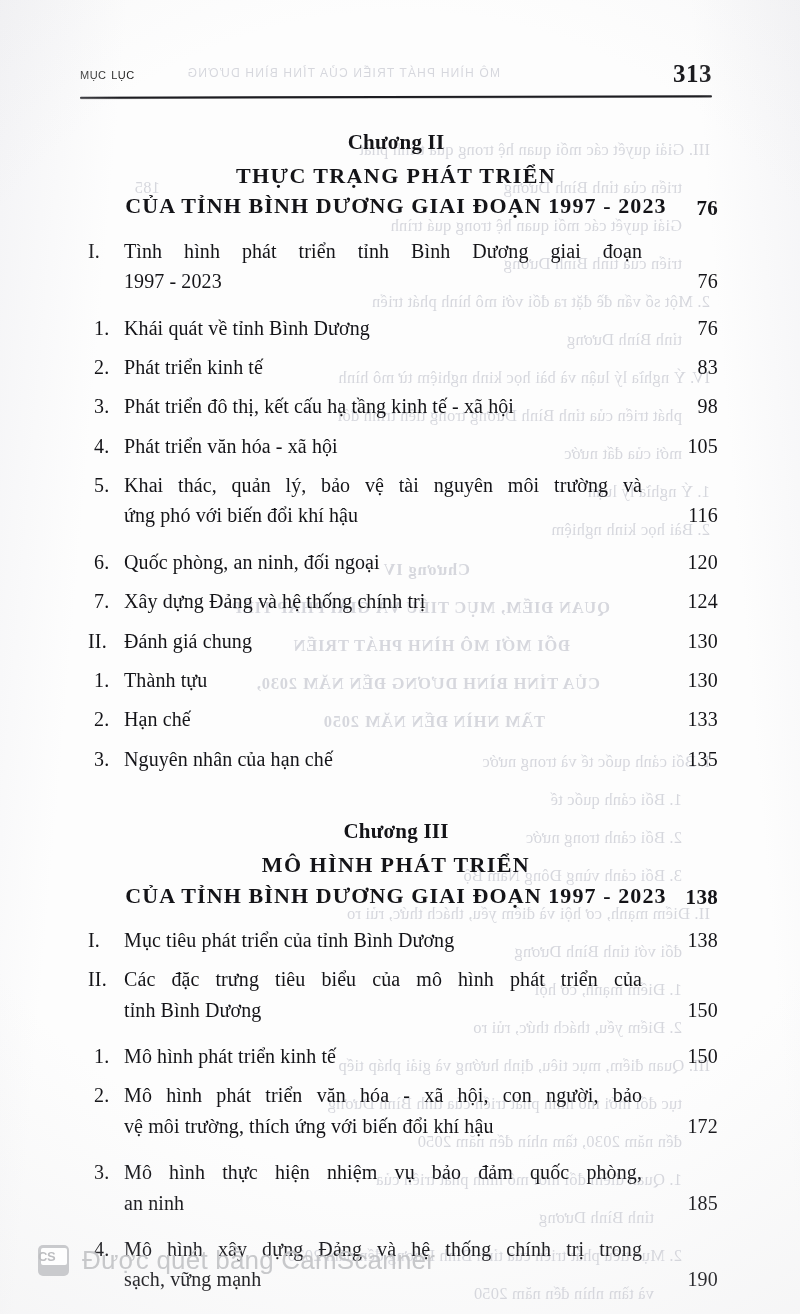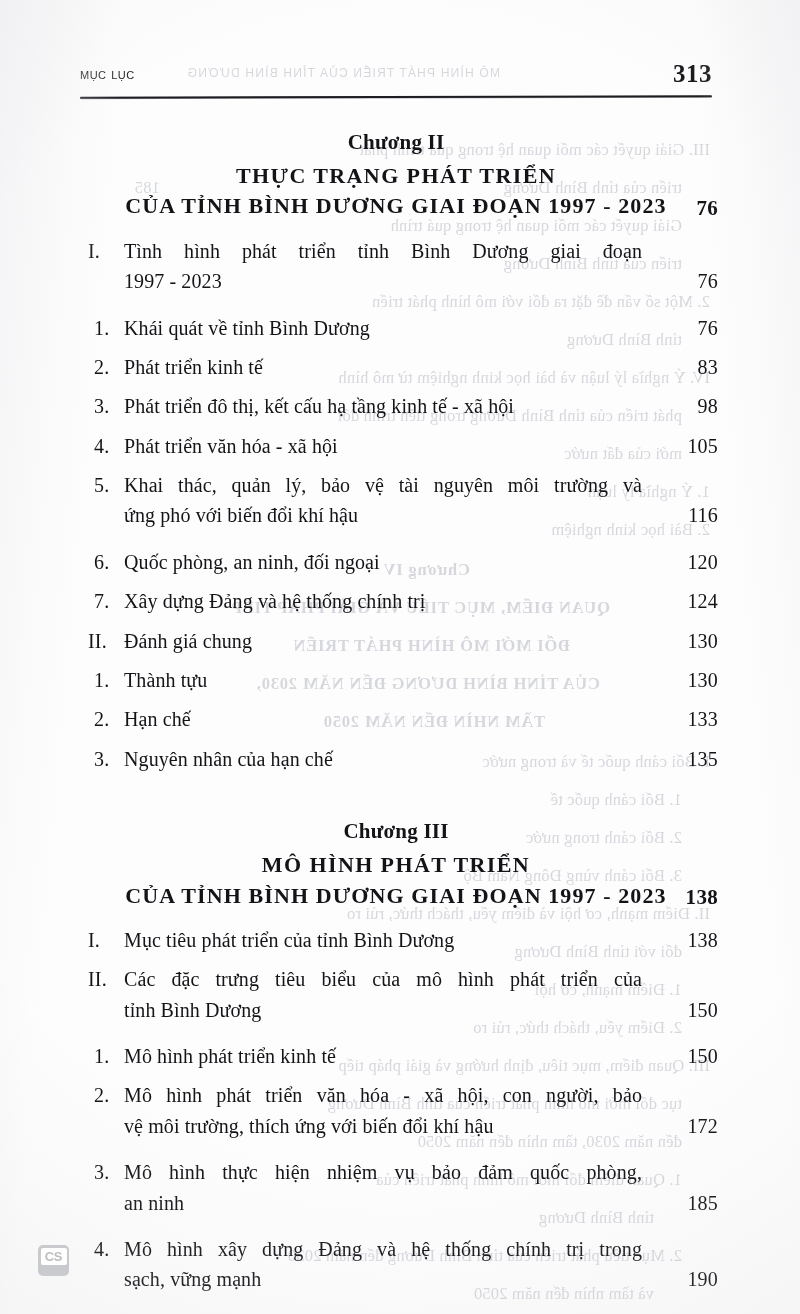--- a/index.html
+++ b/index.html
@@ -208,21 +208,21 @@
     opacity: 0.92;
   }
   .cs-badge {
     width: 31px;
     height: 31px;
     border-radius: 5px;
     background: #c6c7ca;
     position: relative;
     display: flex;
     align-items: center;
-    justify-content: center;
+    justify-content: flex-start;
   }
   .cs-badge .inner {
     position: absolute;
     left: 2.5px;
     right: 2.5px;
     top: 2.5px;
     height: 17px;
     background: #ffffff;
     border-radius: 2px;
   }
@@ -422,16 +422,17 @@
           </div>
         </div>
       </div>
     </div>
 
   <div class="watermark">
     <div class="cs-badge">
       <div class="inner"></div>
       <div class="cs-text">CS</div>
     </div>
+    <div class="wm-text">Được quét bằng CamScanner</div>
   </div>
 
   <div class="paper-tone"></div>
 </div>
 
 </body></html>

